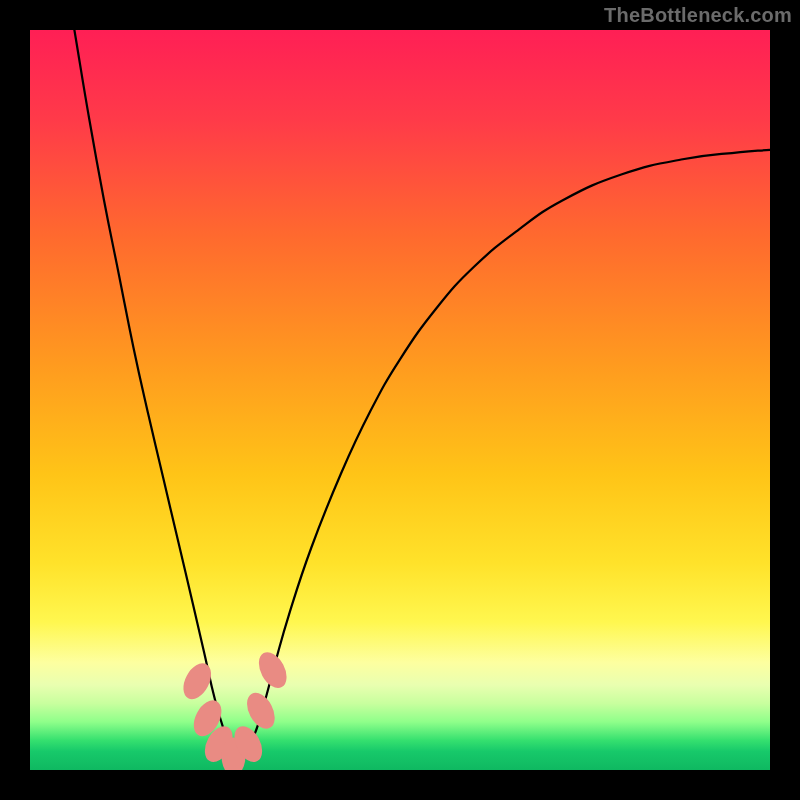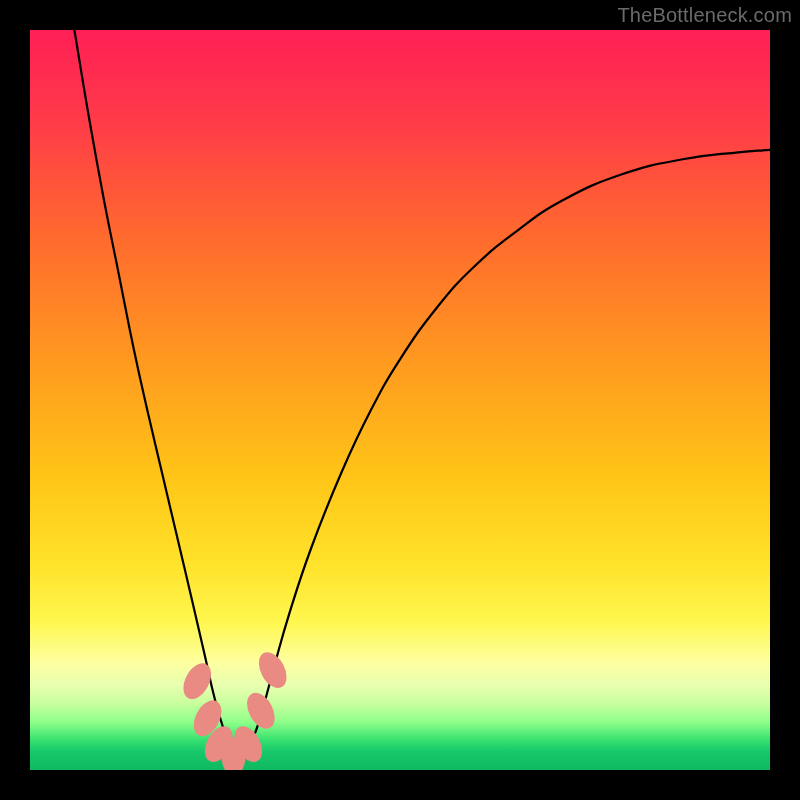--- a/index.html
+++ b/index.html
@@ -11,20 +11,21 @@
     overflow: hidden;
     font-family: Arial, Helvetica, sans-serif;
   }
   .frame {
     position: absolute;
     top: 0;
     left: 0;
     width: 800px;
     height: 800px;
     background: #000;
+    font-weight: bold;
   }
   .plot-area {
     position: absolute;
     top: 30px;
     left: 30px;
     width: 740px;
     height: 740px;
     overflow: hidden;
   }
   .gradient {

